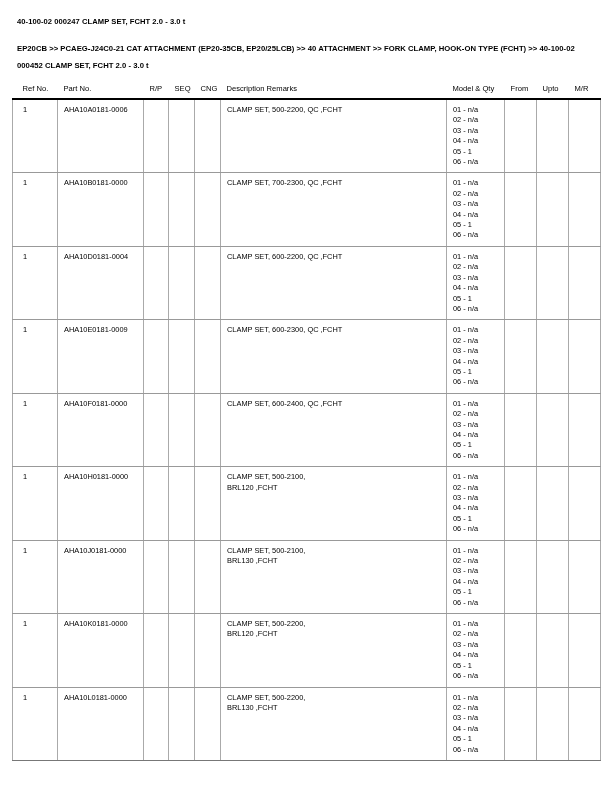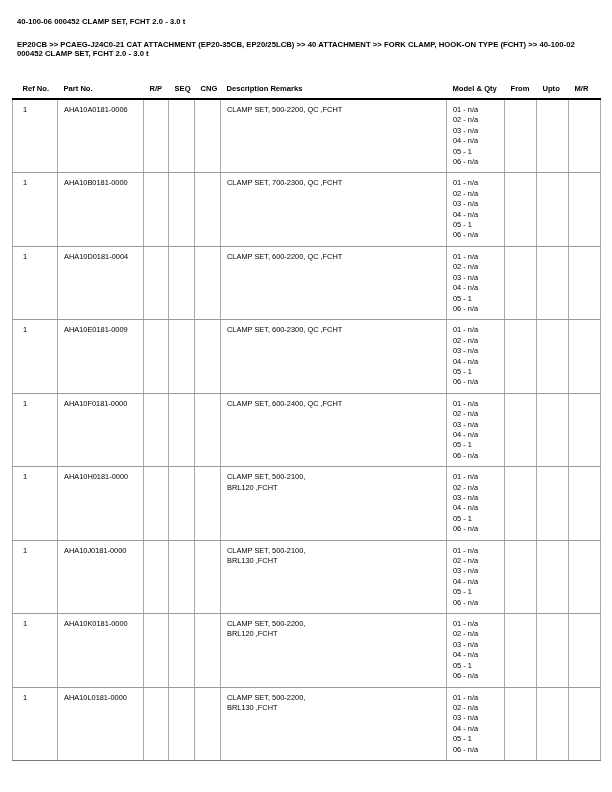--- a/index.html
+++ b/index.html
@@ -32,21 +32,21 @@
     letter-spacing: 0.05px;
     white-space: nowrap;
   }
   .breadcrumb {
     position: absolute;
     left: 17px;
     top: 40px;
     width: 580px;
     font-size: 7.7px;
     font-weight: bold;
-    line-height: 9px;
+    line-height: 17px;
     letter-spacing: 0.02px;
   }
 
   
   .parts-table {
     position: absolute;
     left: 12px;
     top: 84px;
     width: 588px;
     border-collapse: collapse;
@@ -59,21 +59,21 @@
   .parts-table col.c-seq   { width: 26px; }
   .parts-table col.c-cng   { width: 26px; }
   .parts-table col.c-desc  { width: 226px; }
   .parts-table col.c-model { width: 58px; }
   .parts-table col.c-from  { width: 32px; }
   .parts-table col.c-upto  { width: 32px; }
   .parts-table col.c-mr    { width: 32px; }
 
   .parts-table thead th {
     font-size: 7.6px;
-    font-weight: bold;
+    font-weight: normal;
     text-align: left;
     padding: 0 0 5px 6px;
     border: none;
     vertical-align: bottom;
     white-space: nowrap;
   }
   .parts-table thead tr {
     border-bottom: 2px solid #000000;
   }
   .parts-table thead th.th-ref { padding-left: 10px; }
@@ -106,21 +106,21 @@
   }
   .parts-table tbody tr:last-child td {
     border-bottom: 0.8px solid #777777;
   }
 </style>
 </head>
 <body>
 
 <div class="page">
 
-  <div class="doc-title">40-100-06 000452 CLAMP SET, FCHT 2.0 - 3.0 t</div>
+  <div class="doc-title">40-100-02 000247 CLAMP SET, FCHT 2.0 - 3.0 t</div>
 
   <div class="breadcrumb">EP20CB &gt;&gt; PCAEG-J24C0-21 CAT ATTACHMENT (EP20-35CB, EP20/25LCB) &gt;&gt; 40 ATTACHMENT &gt;&gt; FORK CLAMP, HOOK-ON TYPE (FCHT) &gt;&gt; 40-100-02 000452 CLAMP SET, FCHT 2.0 - 3.0 t</div>
 
   <table class="parts-table">
     <colgroup>
       <col class="c-ref">
         <col class="c-part">
         <col class="c-rp">
         <col class="c-seq">
       <col class="c-cng">

